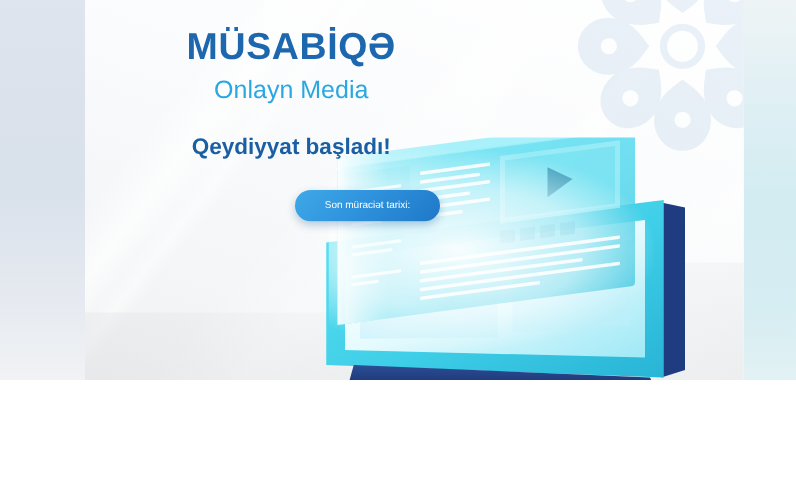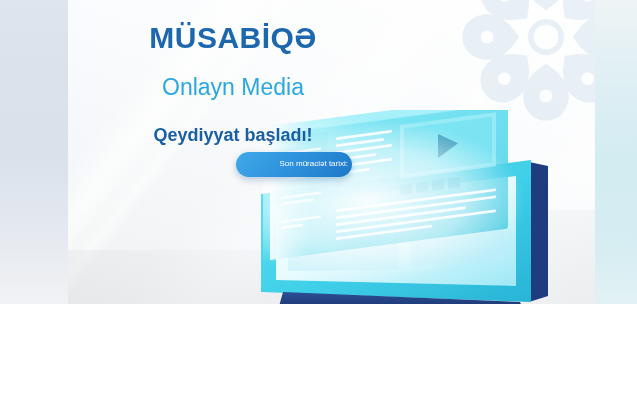--- a/index.html
+++ b/index.html
@@ -92,25 +92,25 @@
   }
   .title-main {
     font-size: 30px;
     font-weight: bold;
     letter-spacing: .5px;
     color: #1d67ae;
     line-height: 1.05;
     margin: 0;
   }
   .title-sub {
-    font-size: 23px;
+    font-size: 20px;
     font-weight: normal;
     color: #2ba7e0;
     line-height: 1.45;
-    margin: 17px;
+    margin: 4px;
   }
   .title-third {
     font-size: 18px;
     font-weight: bold;
     color: #1a5fa4;
     line-height: 1.6;
     margin: 16px;
   }
 
   
@@ -123,21 +123,20 @@
     background: linear-gradient(135deg, #3fa9e8 0%, #2f93dd 45%, #1f78c8 100%);
     box-shadow: 0 3px 7px rgba(31,90,150,.30);
     text-align: center;
     z-index: 7;
   }
   .badge-line {
     display: block;
     color: #ffffff;
     font-size: 8px;
     line-height: 1.45;
-    text-align: right;
   }
   .badge-line.strong { font-weight: bold; font-size: 8.5px; }
 
   
   .laptop { position: absolute; left: 180px; top: 110px; width: 330px; height: 220px; z-index: 4; }
 
   
   .glow {
     position: absolute;
     left: 195px; top: 120px;

